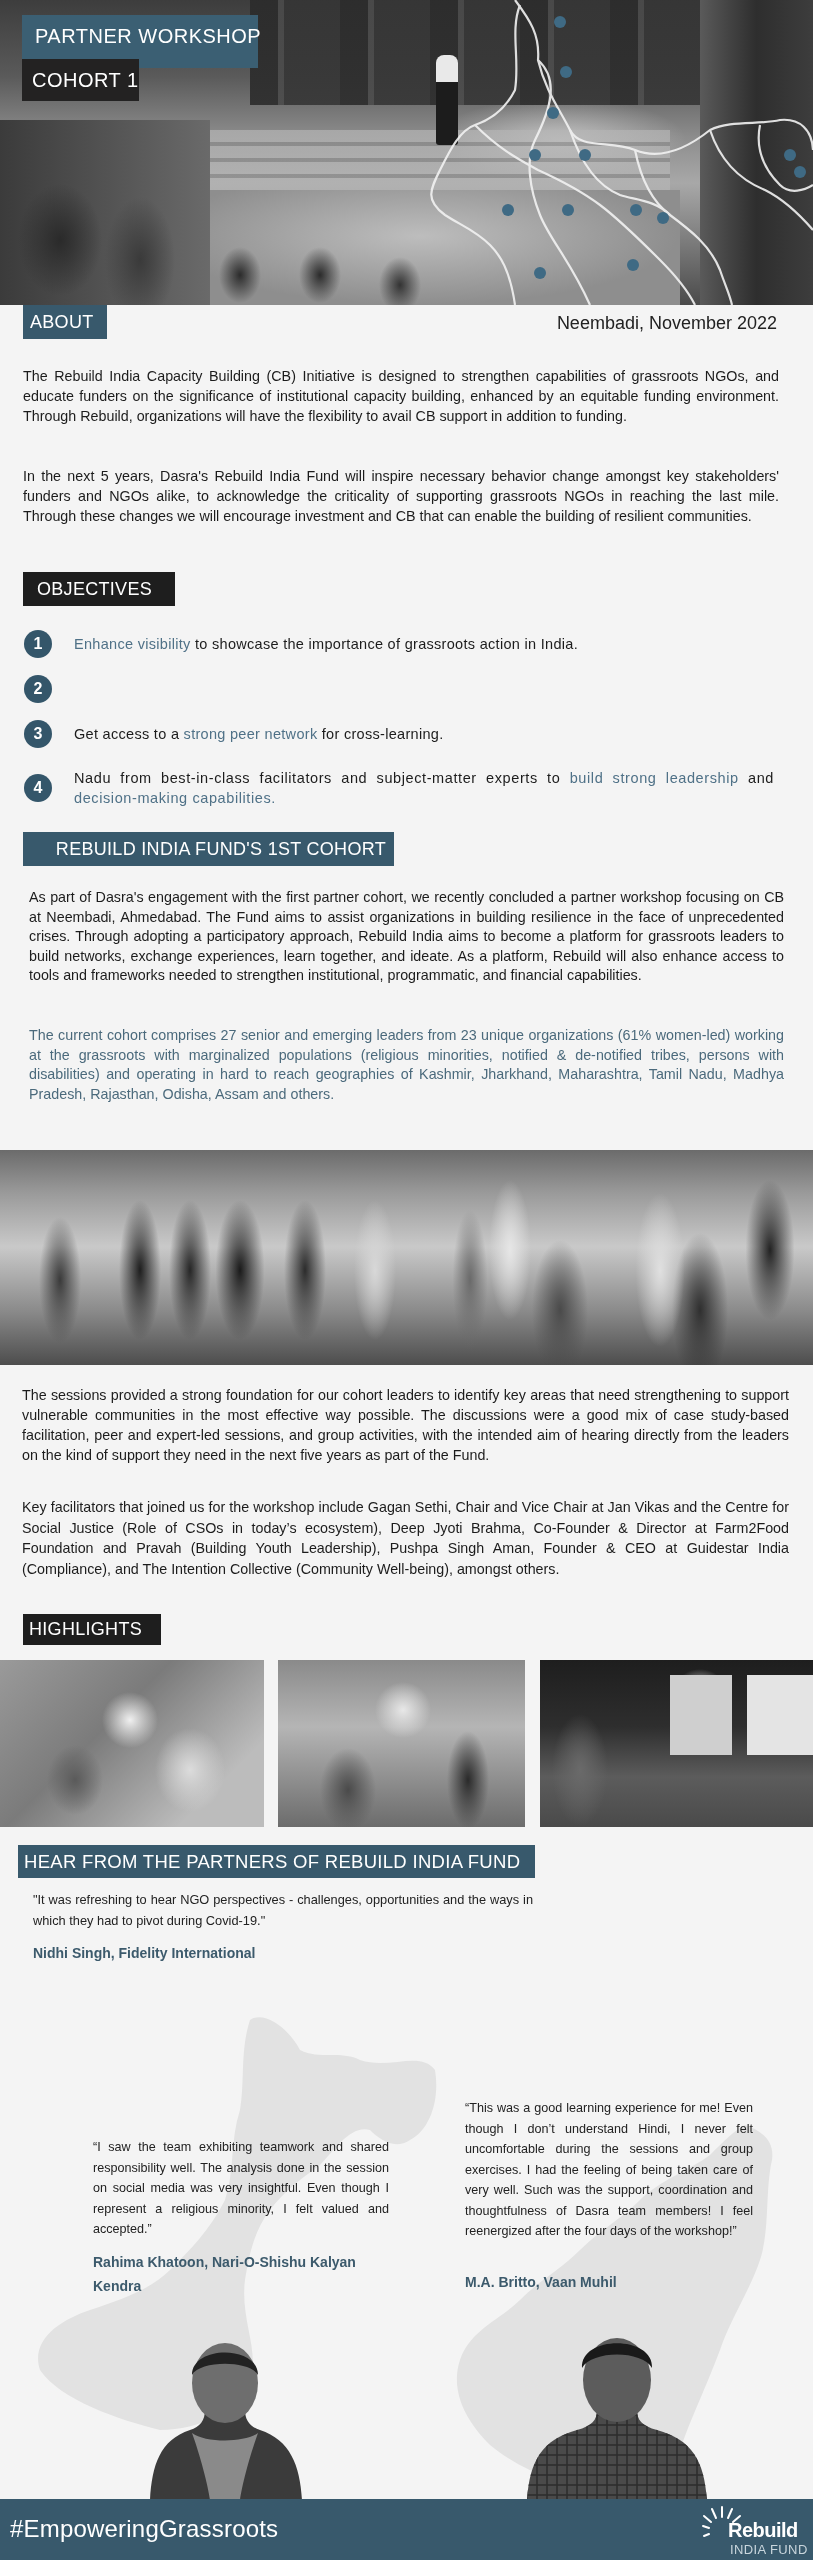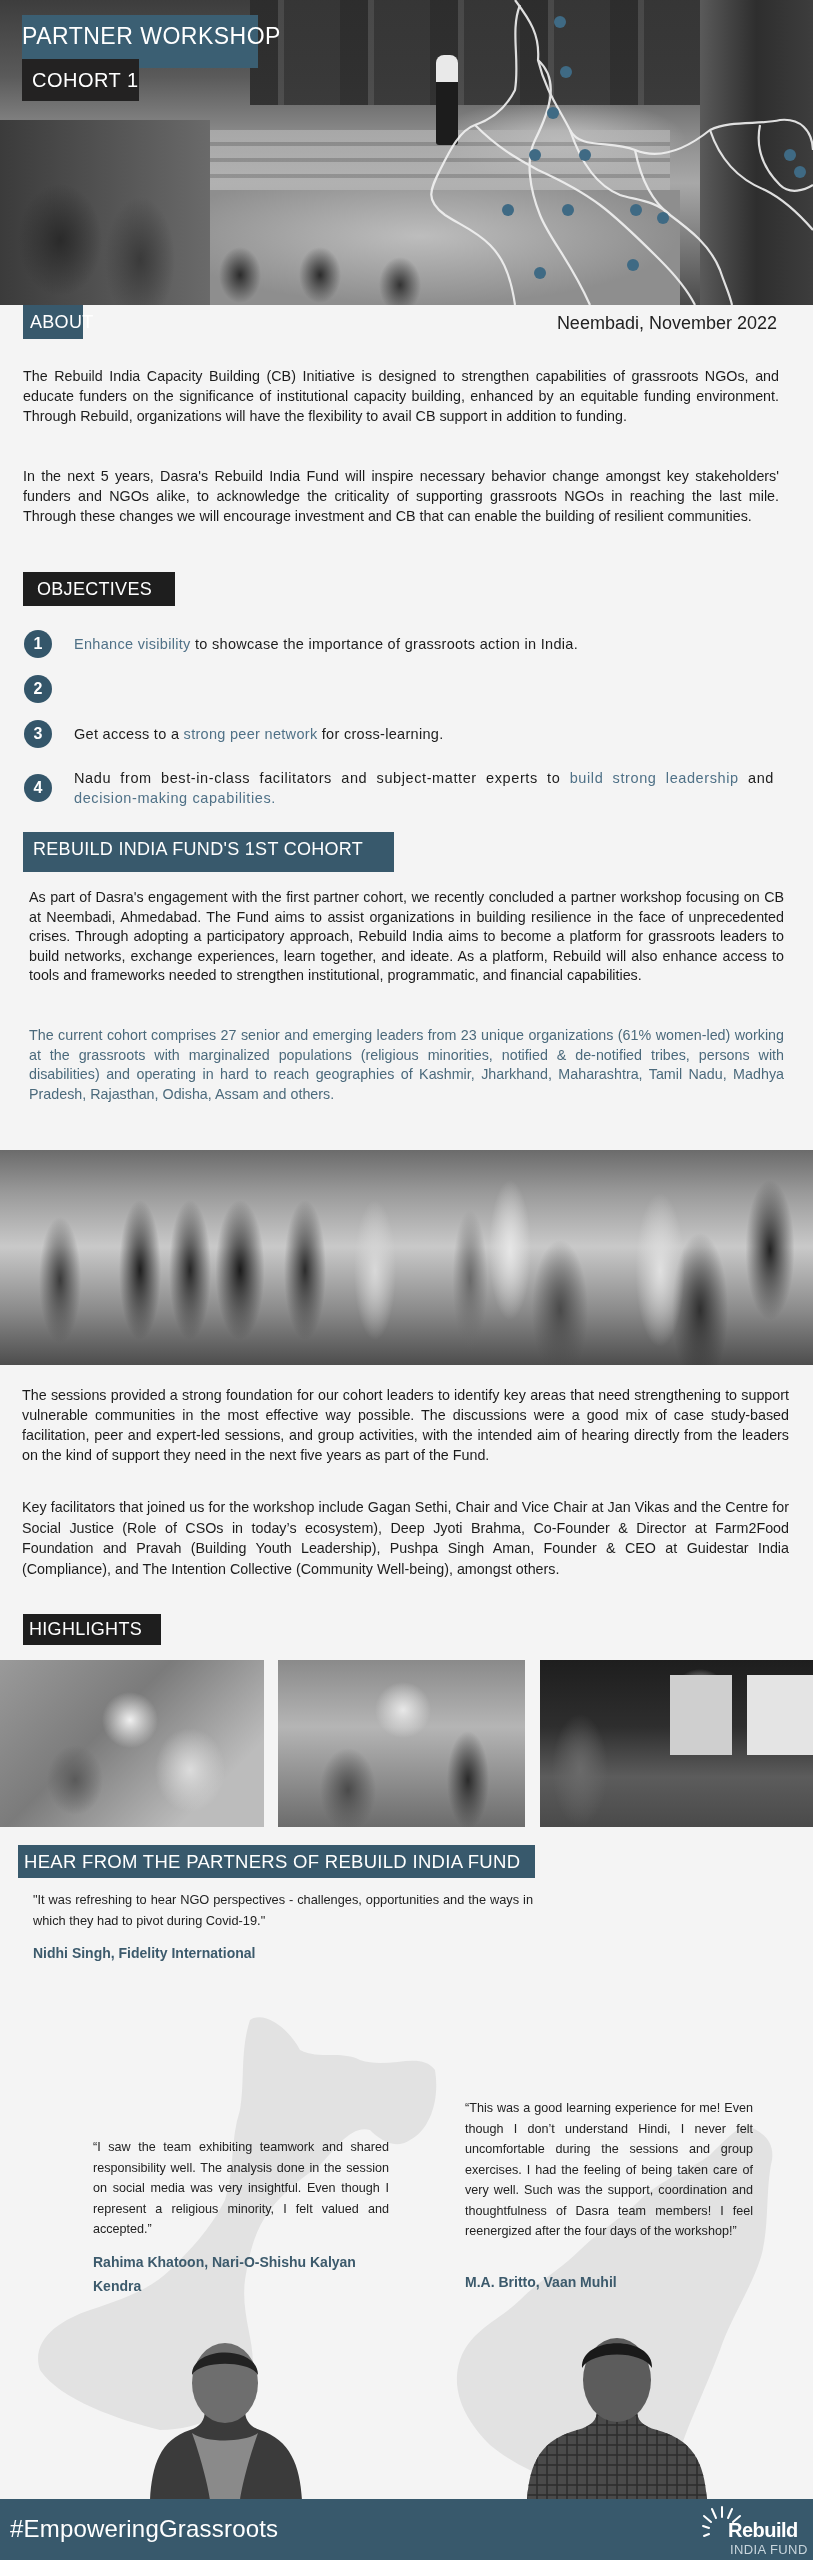--- a/index.html
+++ b/index.html
@@ -30,21 +30,21 @@
                 radial-gradient(ellipse 30px 40px at 120px 40px, #2b2b2b, transparent 70%),
                 radial-gradient(ellipse 30px 40px at 200px 50px, #333, transparent 70%); }
   .hero .tree-right { left: 700px; top: 0; width: 113px; height: 305px;
     background: linear-gradient(90deg, #5a5a5a, #2e2e2e 50%, #3d3d3d); }
   .hero .speaker { left: 436px; top: 55px; width: 22px; height: 90px;
     background: linear-gradient(180deg, #e9e9e9 0 30%, #1c1c1c 30% 100%); border-radius: 8px 8px 3px 3px; }
   .hero svg.map-overlay { left: 420px; top: 0; }
 
   .tag { position: absolute; color: #fff; letter-spacing: 0.5px; white-space: nowrap; }
   .tag-partner { left: 22px; top: 15px; width: 236px; height: 53px; background: #3b5f73;
-    font-size: 23px; line-height: 43px; padding-left: 0; }
+    font-size: 20px; line-height: 43px; padding-left: 13px; }
   .tag-cohort { left: 22px; top: 59px; width: 117px; height: 42px; background: #232222;
     font-size: 20px; line-height: 42px; padding-left: 10px; }
 
   
   .sec { position: absolute; color: #fff; font-size: 18px; letter-spacing: 0.3px; white-space: nowrap; padding: 0 8px; }
   .sec.blue { background: #38596c; }
   .sec.dark { background: #1e1e1e; }
 
   .para { position: absolute; left: 23px; width: 756px; font-size: 14.3px; line-height: 20px; text-align: justify; color: #1c1c1c; }
   .para.blue { color: #4b6a7c; }
@@ -141,21 +141,21 @@
       <circle cx="120" cy="273" r="6"></circle>
       <circle cx="213" cy="265" r="6"></circle>
       <circle cx="370" cy="155" r="6"></circle>
       <circle cx="380" cy="172" r="6"></circle>
     </g>
   </svg>
 </div>
 <div class="tag tag-partner">PARTNER WORKSHOP</div>
 <div class="tag tag-cohort">COHORT 1</div>
 
-<div class="sec blue" style="left:23px; top:305px; height:34px; line-height:34px; width:60px; padding-left:7px;">ABOUT</div>
+<div class="sec blue" style="left:23px; top:305px; height:34px; line-height:34px; width:84px; padding-left:7px;">ABOUT</div>
 <div class="abs date">Neembadi, November 2022</div>
 
 <p class="para" style="top:366px;">The Rebuild India Capacity Building (CB) Initiative is designed to strengthen capabilities of grassroots NGOs, and educate funders on the significance of institutional capacity building, enhanced by an equitable funding environment. Through Rebuild, organizations will have the flexibility to avail CB support in addition to funding.</p>
 <p class="para" style="top:466px;">In the next 5 years, Dasra's Rebuild India Fund will inspire necessary behavior change amongst key stakeholders' funders and NGOs alike, to acknowledge the criticality of supporting grassroots NGOs in reaching the last mile. Through these changes we will encourage investment and CB that can enable the building of resilient communities.</p>
 
 <div class="sec dark" style="left:23px; top:572px; height:34px; line-height:34px; width:152px; padding-left:14px;">OBJECTIVES</div>
 
 <div class="obj" style="top:630px;">
   <div class="num">1</div>
   <div class="txt"><span class="hl">Enhance visibility</span><span> to showcase the importance of grassroots action in India.</span></div>
@@ -165,21 +165,21 @@
 </div>
 <div class="obj" style="top:720px;">
   <div class="num">3</div>
   <div class="txt"><span>Get access to a </span><span class="hl">strong peer network</span><span> for cross-learning.</span></div>
 </div>
 <div class="obj" style="top:768px;">
   <div class="num">4</div>
   <div class="txt" style="width:700px; letter-spacing:0.6px;"><span>Nadu from best-in-class facilitators and subject-matter experts to </span><span class="hl">build strong leadership</span><span> and </span><span class="hl">decision-making capabilities.</span></div>
 </div>
 
-<div class="sec blue" style="left:23px; top:832px; height:40px; line-height:34px; width:371px; padding-left:10px;">REBUILD INDIA FUND'S 1ST COHORT</div>
+<div class="sec blue" style="left:23px; top:832px; height:34px; line-height:34px; width:371px; padding-left:10px;text-align:right;">REBUILD INDIA FUND'S 1ST COHORT</div>
 
 <p class="para" style="top:888px; left:29px; width:755px; line-height:19.5px;">As part of Dasra's engagement with the first partner cohort, we recently concluded a partner workshop focusing on CB at Neembadi, Ahmedabad. The Fund aims to assist organizations in building resilience in the face of unprecedented crises. Through adopting a participatory approach, Rebuild India aims to become a platform for grassroots leaders to build networks, exchange experiences, learn together, and ideate. As a platform, Rebuild will also enhance access to tools and frameworks needed to strengthen institutional, programmatic, and financial capabilities.</p>
 <p class="para blue" style="top:1026px; left:29px; width:755px; line-height:19.5px;">The current cohort comprises 27 senior and emerging leaders from 23 unique organizations (61% women-led) working at the grassroots with marginalized populations (religious minorities, notified &amp; de-notified tribes, persons with disabilities) and operating in hard to reach geographies of Kashmir, Jharkhand, Maharashtra, Tamil Nadu, Madhya Pradesh, Rajasthan, Odisha, Assam and others.</p>
 
 <div class="photo group-photo"></div>
 
 <p class="para" style="top:1385px; left:22px; width:767px; line-height:20px;">The sessions provided a strong foundation for our cohort leaders to identify key areas that need strengthening to support vulnerable communities in the most effective way possible. The discussions were a good mix of case study-based facilitation, peer and expert-led sessions, and group activities, with the intended aim of hearing directly from the leaders on the kind of support they need in the next five years as part of the Fund.</p>
 <p class="para" style="top:1497px; left:22px; width:767px; line-height:20.5px;">Key facilitators that joined us for the workshop include Gagan Sethi, Chair and Vice Chair at Jan Vikas and the Centre for Social Justice (Role of CSOs in today’s ecosystem), Deep Jyoti Brahma, Co-Founder &amp; Director at Farm2Food Foundation and Pravah (Building Youth Leadership), Pushpa Singh Aman, Founder &amp; CEO at Guidestar India (Compliance), and The Intention Collective (Community Well-being), amongst others.</p>
 
 <div class="sec dark" style="left:23px; top:1614px; height:31px; line-height:31px; width:138px; padding-left:6px;">HIGHLIGHTS</div>

